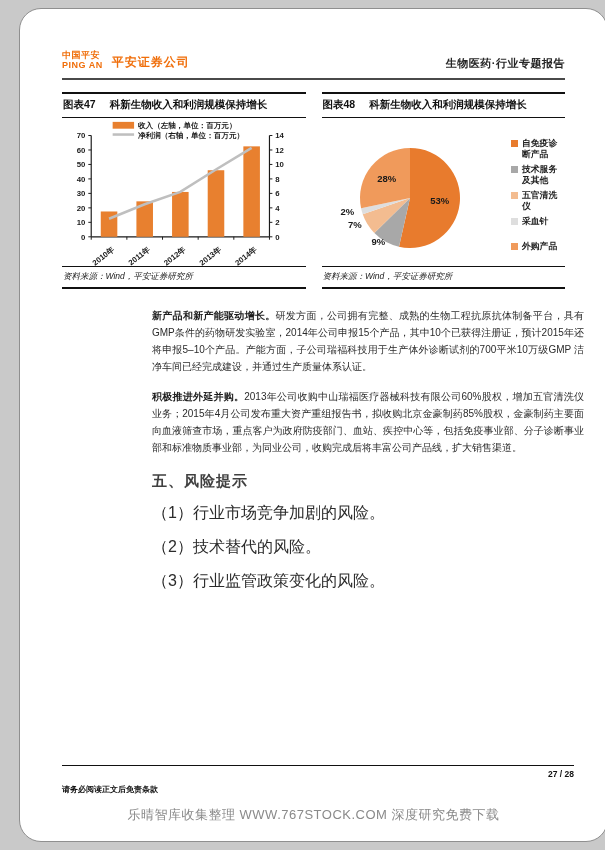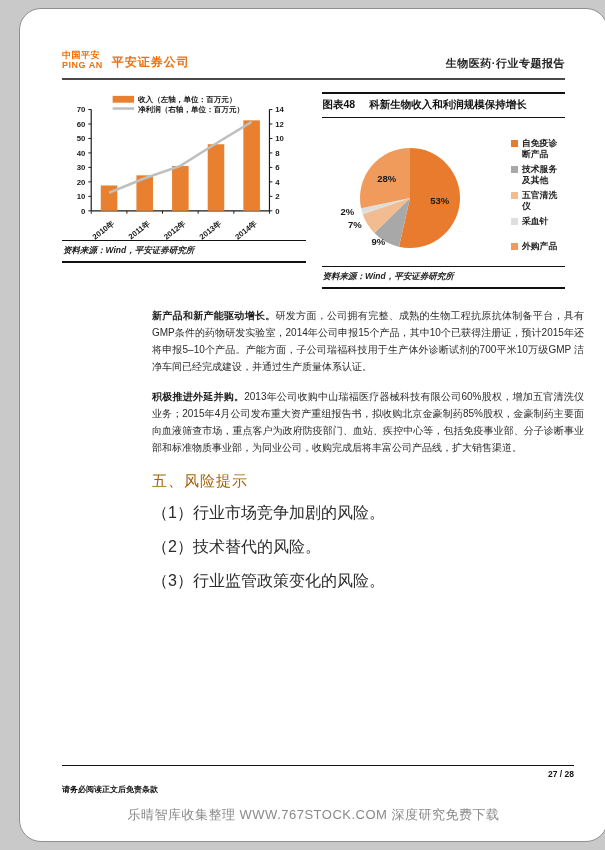--- a/index.html
+++ b/index.html
@@ -20,42 +20,42 @@
   
   .figures { display:flex; gap:16px; margin-top:12px; }
   .figure { flex:1; min-width:0; }
   .fig-header { border-top:2.5px solid #111; border-bottom:1.2px solid #111;
                 padding:4px 1px 5px 1px; font-size:10.5px; font-weight:bold; color:#111;
                 display:flex; }
   .fig-label { margin-right:14px; white-space:nowrap; }
   .fig-body { position:relative; height:148px; }
   .fig-body svg { position:absolute; left:0; top:0; width:100%; height:100%; }
   .fig-source { border-top:1.2px solid #111; border-bottom:2px solid #111;
-                font-size:8.5px; font-weight:bold; font-style:italic; color:#222;
+                font-size:8.5px; font-weight:normal; font-style:italic; color:#222;
                 padding:4px 1px; }
 
   svg text { font-family:"Liberation Sans","DejaVu Sans",sans-serif; }
   .ax { font-size:8px; font-weight:bold; fill:#1a1a1a; }
   .lg { font-size:7.8px; font-weight:bold; fill:#1a1a1a; }
   .pl { font-size:9.5px; font-weight:bold; fill:#1a1a1a; }
 
   
   .pie-legend { position:absolute; right:2px; top:20px; width:52px; }
   .pie-legend-item { display:flex; margin-bottom:4px; }
   .pie-legend-item.gap { margin-top:14px; }
   .pie-swatch { width:7px; height:7px; margin:2px 4px 0 0; flex:none; }
   .pie-legend-item span.txt { font-size:8.8px; font-weight:bold; color:#222; line-height:1.25;
                               width:38px; word-break:break-all; }
 
   
   .textblock { margin-top:18px; margin-left:90px; width:432px; }
   .para { font-size:10px; line-height:1.7; color:#2b2b2b; text-align:justify; margin-bottom:13px; }
   .para b { color:#1c1c1c; }
-  .section-heading { margin-top:16px; margin-left:90px; color:#a16207; font-size:15px;
-                     font-weight:normal; letter-spacing:1px; }
+  .section-heading { margin-top:16px; margin-left:90px; color:#404040; font-size:15px;
+                     font-weight:bold; letter-spacing:1px; }
   .risks { margin-left:90px; margin-top:12px; }
   .risk-item { font-size:16px; color:#2b2b2b; margin-bottom:13px; }
 
   
   .footer { position:absolute; left:42px; right:33px; top:756px; }
   .footer-rule { border-top:1.6px solid #111; }
   .page-number { text-align:right; font-size:8.5px; font-weight:bold; color:#111; margin-top:3px; }
   .disclaimer { font-size:8px; font-weight:bold; color:#111; margin-top:5px; }
   .banner { position:absolute; left:0; right:0; top:797px; text-align:center;
             font-size:13px; color:#8a8a8a; letter-spacing:0.5px; }
@@ -74,20 +74,24 @@
             <div>PING AN</div>
           </div>
           <div class="brand">平安证券公司</div>
         </div>
         <div class="report-tag">生物医药·行业专题报告</div>
       </div>
 
       <div class="figures">
 
         <div class="figure">
+          <div class="fig-header">
+            <span class="fig-label">图表47</span>
+            <span class="fig-title">科新生物收入和利润规模保持增长</span>
+          </div>
           <div class="fig-body">
             <svg id="chart-bar" viewBox="0 0 250 148" preserveAspectRatio="xMidYMid meet">
                 <line x1="30" y1="16" x2="30" y2="120" stroke="#1a1a1a" stroke-width="1.2"></line>
                 <line x1="213" y1="16" x2="213" y2="120" stroke="#1a1a1a" stroke-width="1.2"></line>
                 <line x1="30" y1="120" x2="213" y2="120" stroke="#1a1a1a" stroke-width="1.2"></line>
                 <line x1="27" y1="120" x2="30" y2="120" stroke="#1a1a1a" stroke-width="1"></line>
                 <line x1="213" y1="120" x2="216" y2="120" stroke="#1a1a1a" stroke-width="1"></line>
                 <text x="24" y="122.8" text-anchor="end" class="ax">0</text>
                 <text x="219" y="122.8" text-anchor="start" class="ax">0</text>
                 <line x1="27" y1="105.14285714285714" x2="30" y2="105.14285714285714" stroke="#1a1a1a" stroke-width="1"></line>

